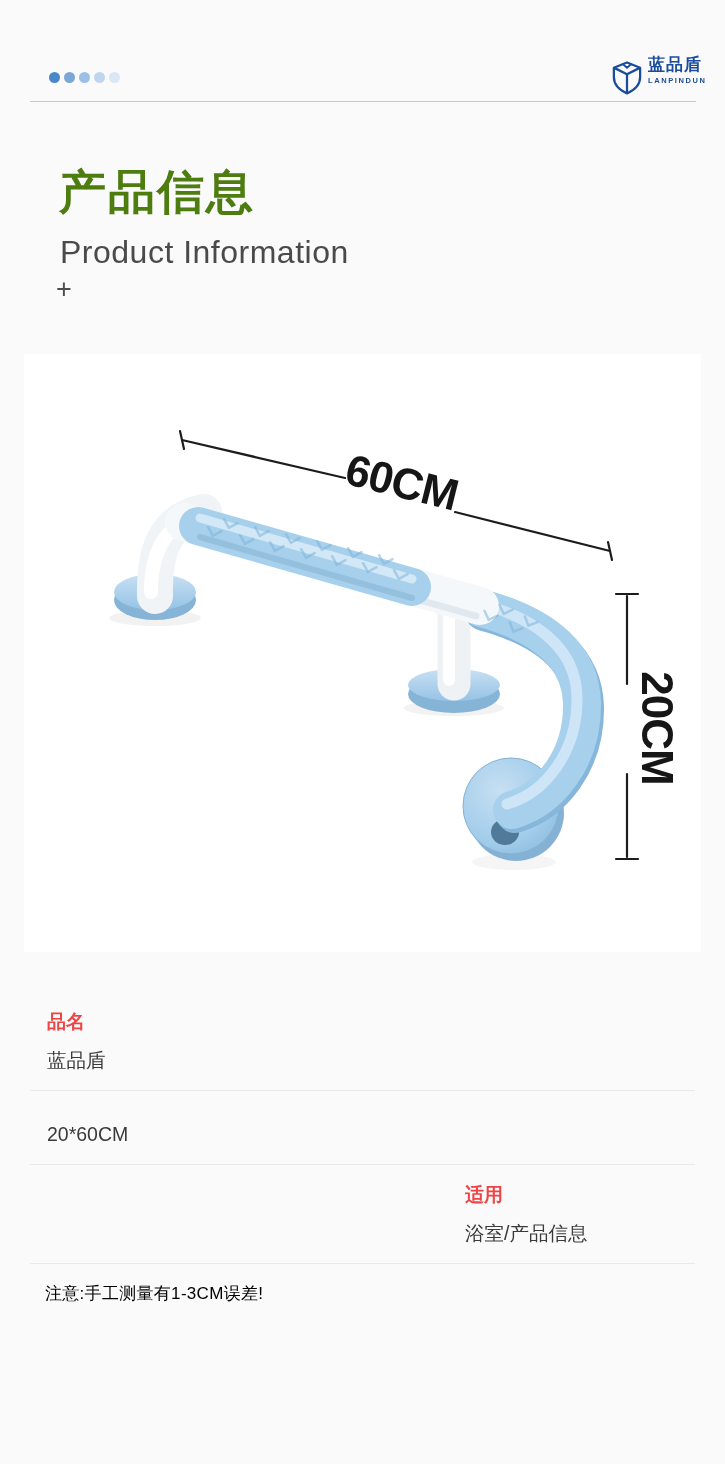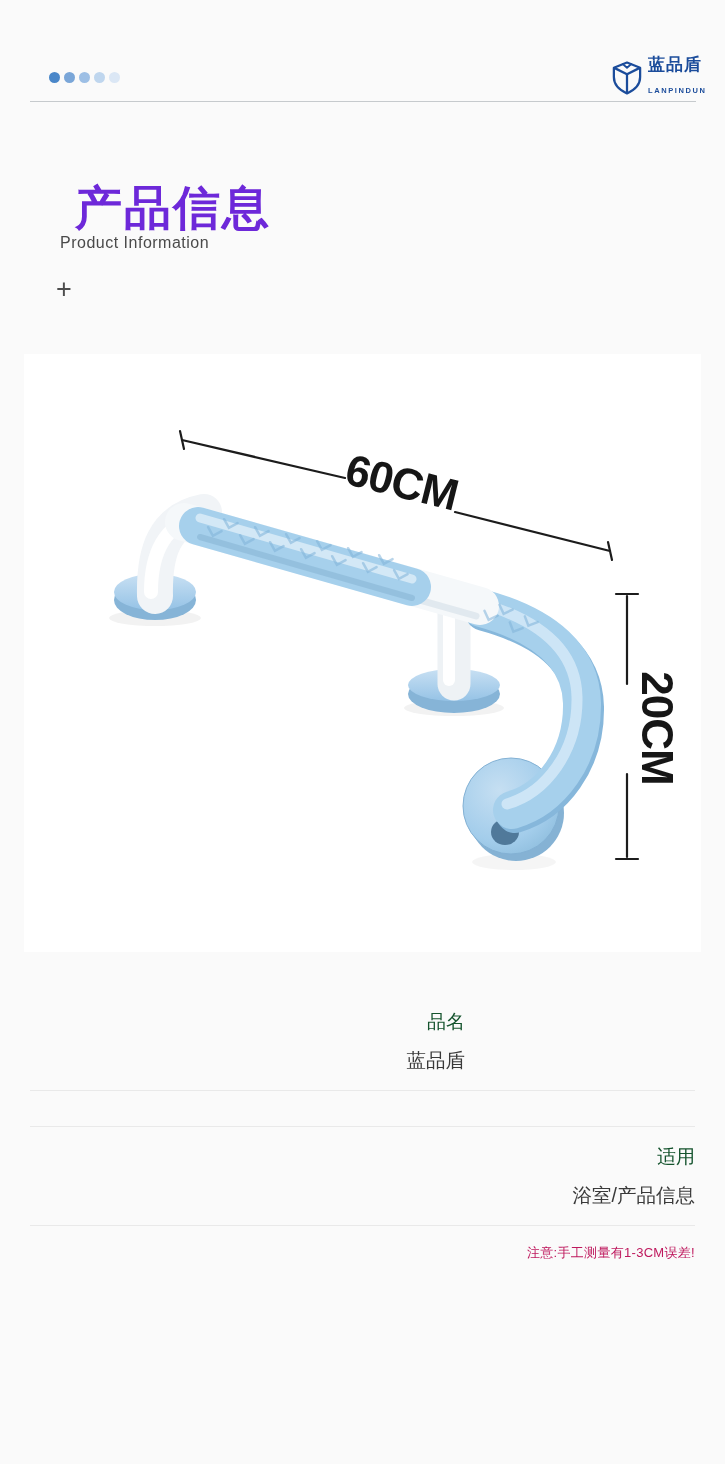--- a/index.html
+++ b/index.html
@@ -3,52 +3,52 @@
 <meta charset="utf-8">
 <style>
   html,body{margin:0;padding:0;}
   body{
     width:725px;height:1464px;
     background:#fafafa;
     font-family:"Liberation Sans","DejaVu Sans",sans-serif;
     position:relative;overflow:hidden;
     -webkit-font-smoothing:antialiased;
   }
-  .page{position:absolute;inset:0;text-align:right;}
+  .page{position:absolute;inset:0;}
 
   
   .dots{position:absolute;left:49px;top:72px;display:flex;gap:4px;}
   .dot{width:11px;height:11px;border-radius:50%;background:#ccc;}
   .brand{position:absolute;left:612px;top:56px;display:flex;align-items:flex-start;gap:6px;}
   .brand svg{display:block;margin-top:5px;}
   .brand-text{display:flex;flex-direction:column;align-items:flex-start;}
   .brand-name{font-size:17px;font-weight:800;color:#1b4c9b;letter-spacing:1px;line-height:1.1;}
-  .brand-latin{font-size:7.5px;font-weight:700;color:#1b4c9b;letter-spacing:1.6px;margin-top:11px;}
+  .brand-latin{font-size:7.5px;font-weight:700;color:#1b4c9b;letter-spacing:1.6px;margin-top:1px;}
   .header-rule{position:absolute;left:30px;top:101px;width:666px;height:1px;background:#c6cacd;}
 
   
-  .page-title{position:absolute;left:59px;top:166px;margin:16px;font-size:47px;line-height:1.1;
-    font-weight:800;color:#6d28d9;letter-spacing:2px;}
-  .page-subtitle{position:absolute;left:60px;top:234px;margin:0;font-size:16px;color:#4a4a4a;
+  .page-title{position:absolute;left:59px;top:166px;margin:0;font-size:47px;line-height:1.1;
+    font-weight:800;color:#4d7c0f;letter-spacing:2px;}
+  .page-subtitle{position:absolute;left:60px;top:234px;margin:0;font-size:32px;color:#4a4a4a;
     letter-spacing:.5px;font-weight:400;}
   .plus{position:absolute;left:56px;top:274px;font-size:27px;color:#4d4d4d;font-weight:300;}
 
   
   .photo{position:absolute;left:24px;top:354px;width:677px;height:598px;background:#ffffff;margin:0;}
   .photo svg{display:block;width:677px;height:598px;}
   .dim-text{font-family:"Liberation Sans","DejaVu Sans",sans-serif;font-size:44px;font-weight:600;
     fill:#161616;letter-spacing:-1px;}
 
   
   .specs{position:absolute;left:30px;top:992px;width:665px;}
   .spec-row{display:grid;grid-template-columns:418px 1fr;padding:18px 0 17px 17px;
     border-bottom:1px solid #e9e9e9;}
-  .spec-label{font-size:19px;font-weight:400;color:#14532d;line-height:1.3;}
+  .spec-label{font-size:19px;font-weight:700;color:#ef4444;line-height:1.3;}
   .spec-value{font-size:19.5px;font-weight:400;color:#3a3a3a;line-height:1.3;margin-top:13px;}
-  .spec-note{padding:18px 0 0 15px;font-size:13px;color:#be185d;letter-spacing:.3px;}
+  .spec-note{padding:18px 0 0 15px;font-size:17px;color:#000000;letter-spacing:.3px;}
 </style>
 </head>
 <body>
 
 <div class="page">
 
   <div class="dots">
     <span class="dot" style="background: rgb(74, 135, 201);"></span>
     <span class="dot" style="background: rgb(122, 166, 216);"></span>
     <span class="dot" style="background: rgb(157, 191, 229);"></span>
@@ -180,20 +180,21 @@
     <div class="spec-row">
       <div class="spec-cell">
         <div class="spec-label">品名</div>
         <div class="spec-value">蓝品盾</div>
       </div>
       <div class="spec-cell">
       </div>
     </div>
     <div class="spec-row">
       <div class="spec-cell">
+        <div class="spec-value">20*60CM</div>
       </div>
       <div class="spec-cell">
       </div>
     </div>
     <div class="spec-row">
       <div class="spec-cell">
       </div>
       <div class="spec-cell">
         <div class="spec-label">适用</div>
         <div class="spec-value">浴室/产品信息</div>

